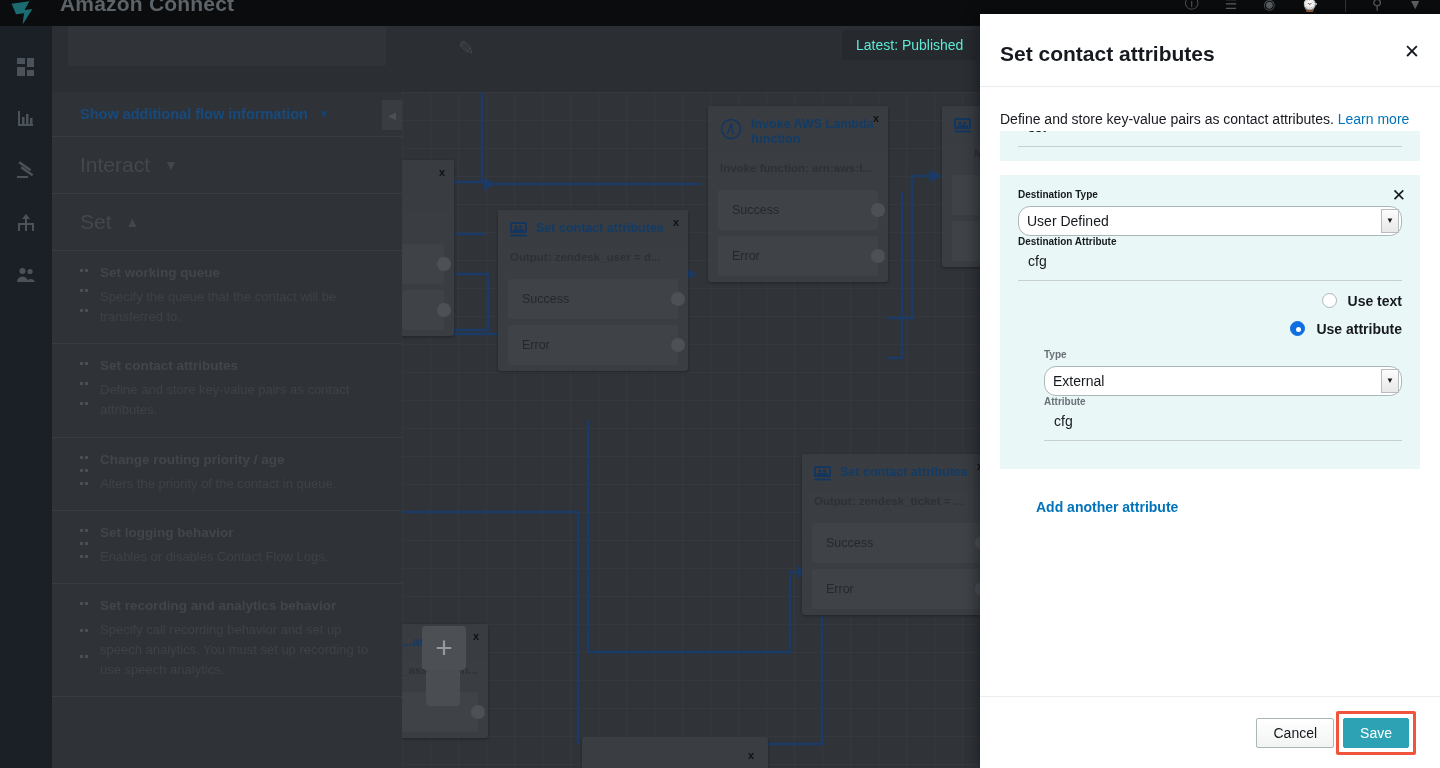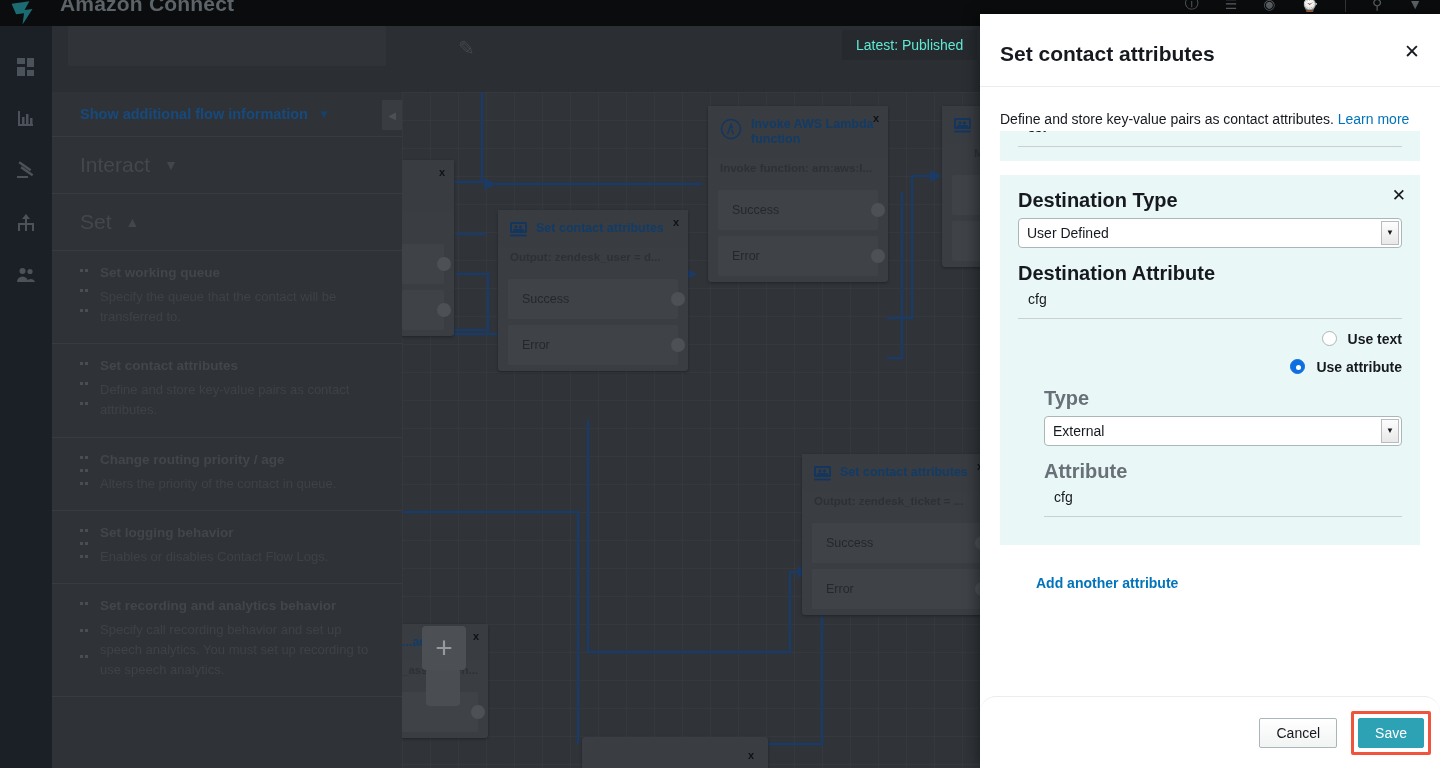--- a/index.html
+++ b/index.html
@@ -171,28 +171,28 @@
   .panel-desc a { color: #0073bb; text-decoration: none; }
 
   .attr-card {
     background: #eaf7f7; padding: 14px 18px 18px 18px; position: relative; margin-bottom: 14px;
   }
   .attr-card.clipped { padding-top: 0; height: 30px; overflow: hidden; }
   .card-close {
     position: absolute; right: 14px; top: 12px; font-size: 17px; color: #16191f;
     background: none; border: none; cursor: pointer; font-family: inherit; line-height: 1;
   }
-  .fld-label { font-size: 20px; font-weight: 700; color: #16191f; margin-bottom: 6px; }
+  .fld-label { font-size: 10px; font-weight: 700; color: #16191f; margin-bottom: 6px; }
   .fld-label.sub { font-weight: 700; color: #687078; }
 
   .sel {
     position: relative; width: 100%; height: 30px; background: #fff;
-    border: 1px solid #aab7b8; border-radius: 4px;
+    border: 1px solid #aab7b8; border-radius: 12px;
     display: flex; align-items: center; padding: 0 26px 0 8px;
-    font-size: 14px; color: #16191f; margin-bottom: 14px; cursor: pointer;
+    font-size: 14px; color: #16191f; cursor: pointer;
   }
   .sel-arrow {
     position: absolute; right: 2px; top: 2px; width: 18px; height: 24px;
     background: linear-gradient(#fdfdfd,#e8e8e8); border: 1px solid #b6bcbf;
     display: flex; align-items: center; justify-content: center;
     font-size: 8px; color: #16191f;
   }
   .txtin {
     width: 100%; height: 28px; background: transparent;
     border: none; border-bottom: 1px solid #c9d0d4;
@@ -212,21 +212,21 @@
   .radio-lbl { font-size: 14px; font-weight: 700; color: #16191f; }
   .indent { padding-left: 26px; margin-top: 12px; }
   .addlink {
     display: inline-block; margin-top: 16px;
     font-size: 14px; font-weight: 700; color: #0073bb; text-decoration: none; margin-left: 36px;
   }
 
   .panel-foot {
     flex: 0 0 auto; height: 72px; border-top: 1px solid #eaeded;
     display: flex; align-items: center; justify-content: flex-end;
-    gap: 14px; padding: 0 9px; border-radius: 16px;
+    gap: 2px; padding: 0 24px;
   }
   .btn {
     height: 30px; padding: 0 16px; border-radius: 2px; font-size: 14px;
     font-family: inherit; cursor: pointer; line-height: 28px;
   }
   .btn-cancel { background: linear-gradient(#fff,#f2f3f3); border: 1px solid #aab7b8; color: #16191f; }
   .btn-save { background: #2ea2b5; border: 1px solid #2ea2b5; color: #fff; font-weight: 400; }
   .save-wrap {
     border: 3px solid #f0543c; border-radius: 2px; padding: 4px;
     display: inline-flex;

